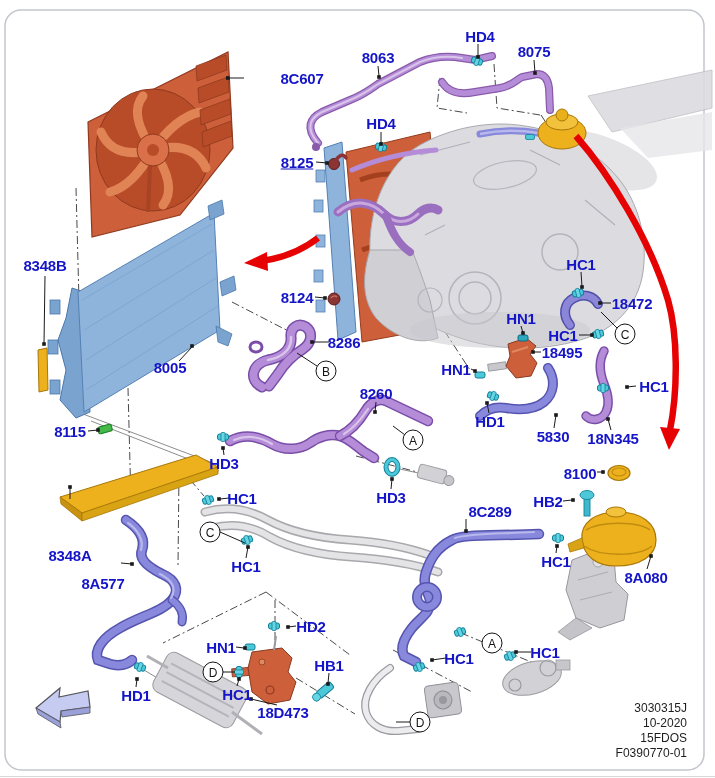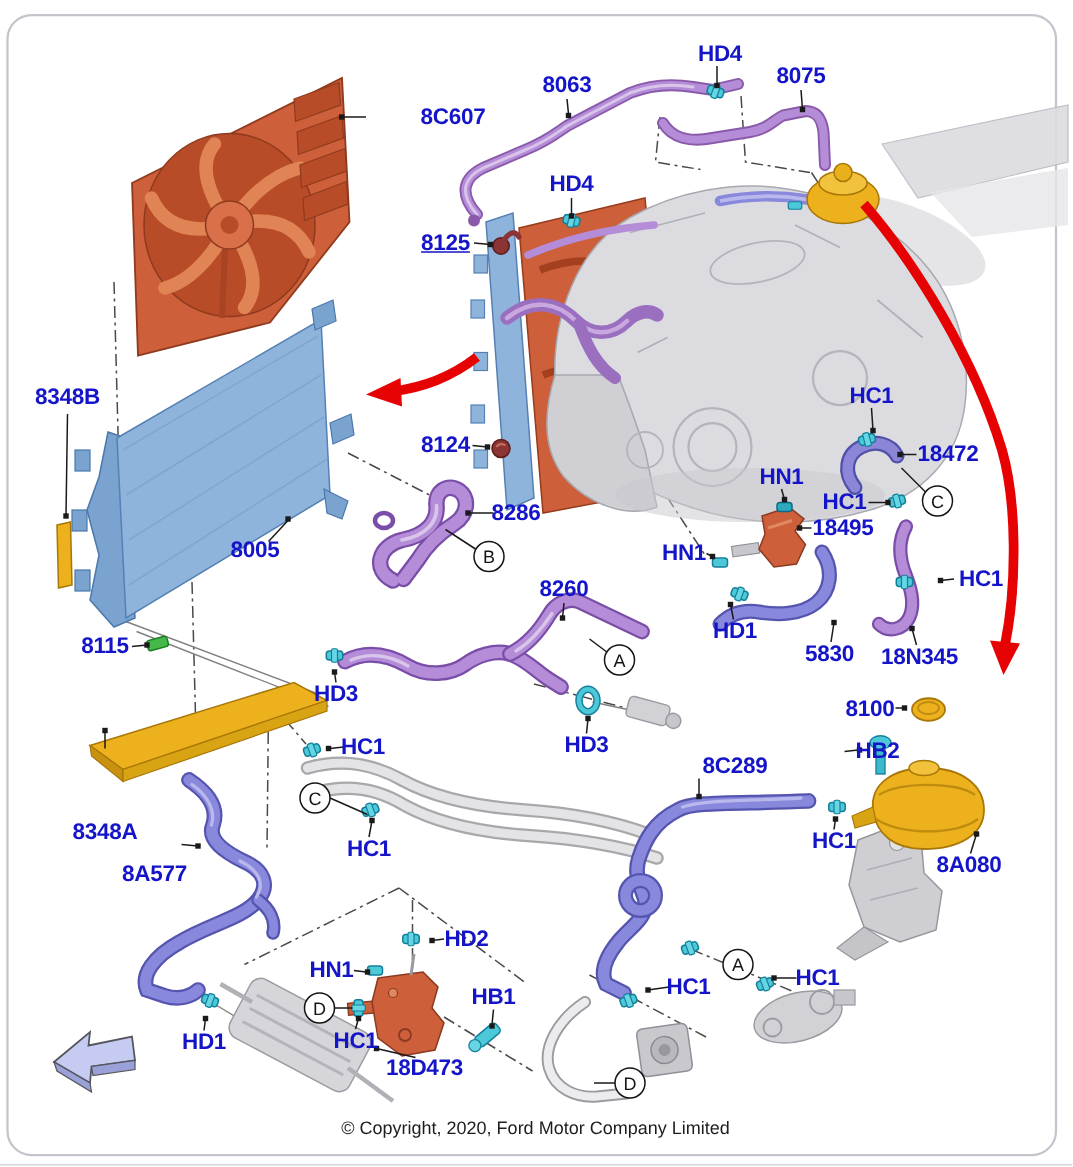--- a/index.html
+++ b/index.html
@@ -491,36 +491,41 @@
       <span class="part-label" style="left: 632px; top: 303px;">18472</span>
       <span class="part-label" style="left: 521px; top: 318px;">HN1</span>
       <span class="part-label" style="left: 563px; top: 335px;">HC1</span>
       <span class="part-label" style="left: 562px; top: 352px;">18495</span>
       <span class="part-label" style="left: 456px; top: 369px;">HN1</span>
       <span class="part-label" style="left: 654px; top: 386px;">HC1</span>
       <span class="part-label" style="left: 490px; top: 421px;">HD1</span>
       <span class="part-label" style="left: 553px; top: 436px;">5830</span>
       <span class="part-label" style="left: 613px; top: 438px;">18N345</span>
       <span class="part-label" style="left: 580px; top: 473px;">8100</span>
-      <span class="part-label" style="left: 548px; top: 501px; margin-left: 37px;">HB2</span>
+      <span class="part-label" style="left: 548px; top: 501px;">HB2</span>
       <span class="part-label" style="left: 466px; top: 511px; margin-left: 24px;">8C289</span>
       <span class="part-label" style="left: 556px; top: 561px;">HC1</span>
       <span class="part-label" style="left: 646px; top: 577px;">8A080</span>
       <span class="part-label" style="left: 311px; top: 626px;">HD2</span>
       <span class="part-label" style="left: 221px; top: 647px;">HN1</span>
       <span class="part-label" style="left: 329px; top: 665px;">HB1</span>
       <span class="part-label" style="left: 237px; top: 694px;">HC1</span>
       <span class="part-label" style="left: 283px; top: 712px;">18D473</span>
       <span class="part-label" style="left: 136px; top: 695px;">HD1</span>
       <span class="part-label" style="left: 459px; top: 658px;">HC1</span>
       <span class="part-label" style="left: 545px; top: 652px;">HC1</span>
       <div class="callout" style="left: 326px; top: 371px;">B</div>
       <div class="callout" style="left: 413px; top: 440px;">A</div>
       <div class="callout" style="left: 625px; top: 334px;">C</div>
       <div class="callout" style="left: 210px; top: 532px;">C</div>
       <div class="callout" style="left: 213px; top: 672px;">D</div>
       <div class="callout" style="left: 492px; top: 643px;">A</div>
       <div class="callout" style="left: 420px; top: 722px;">D</div>
     </div>
 
-<div class="footer-copyright">© Copyright, 2020, Ford Motor Company Limited</div>
+<div class="doc-block" id="doc-block">
+      <div>3030315J</div>
+      <div>10-2020</div>
+      <div>15FDOS</div>
+      <div>F0390770-01</div>
+    </div>
 
 </div>
 
 </body></html>

